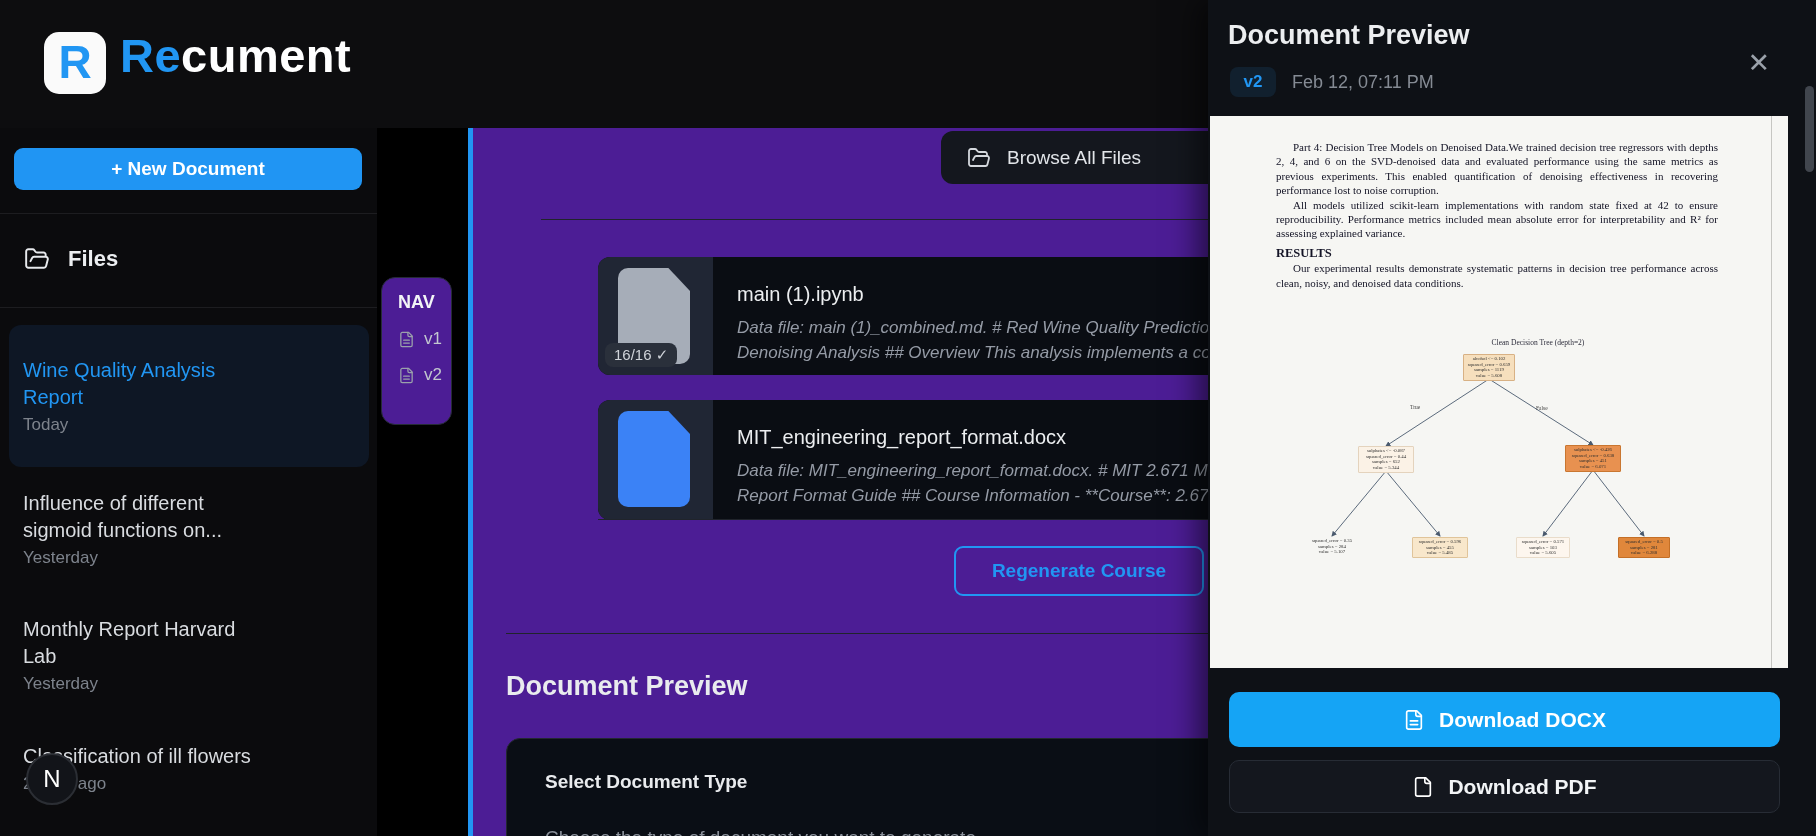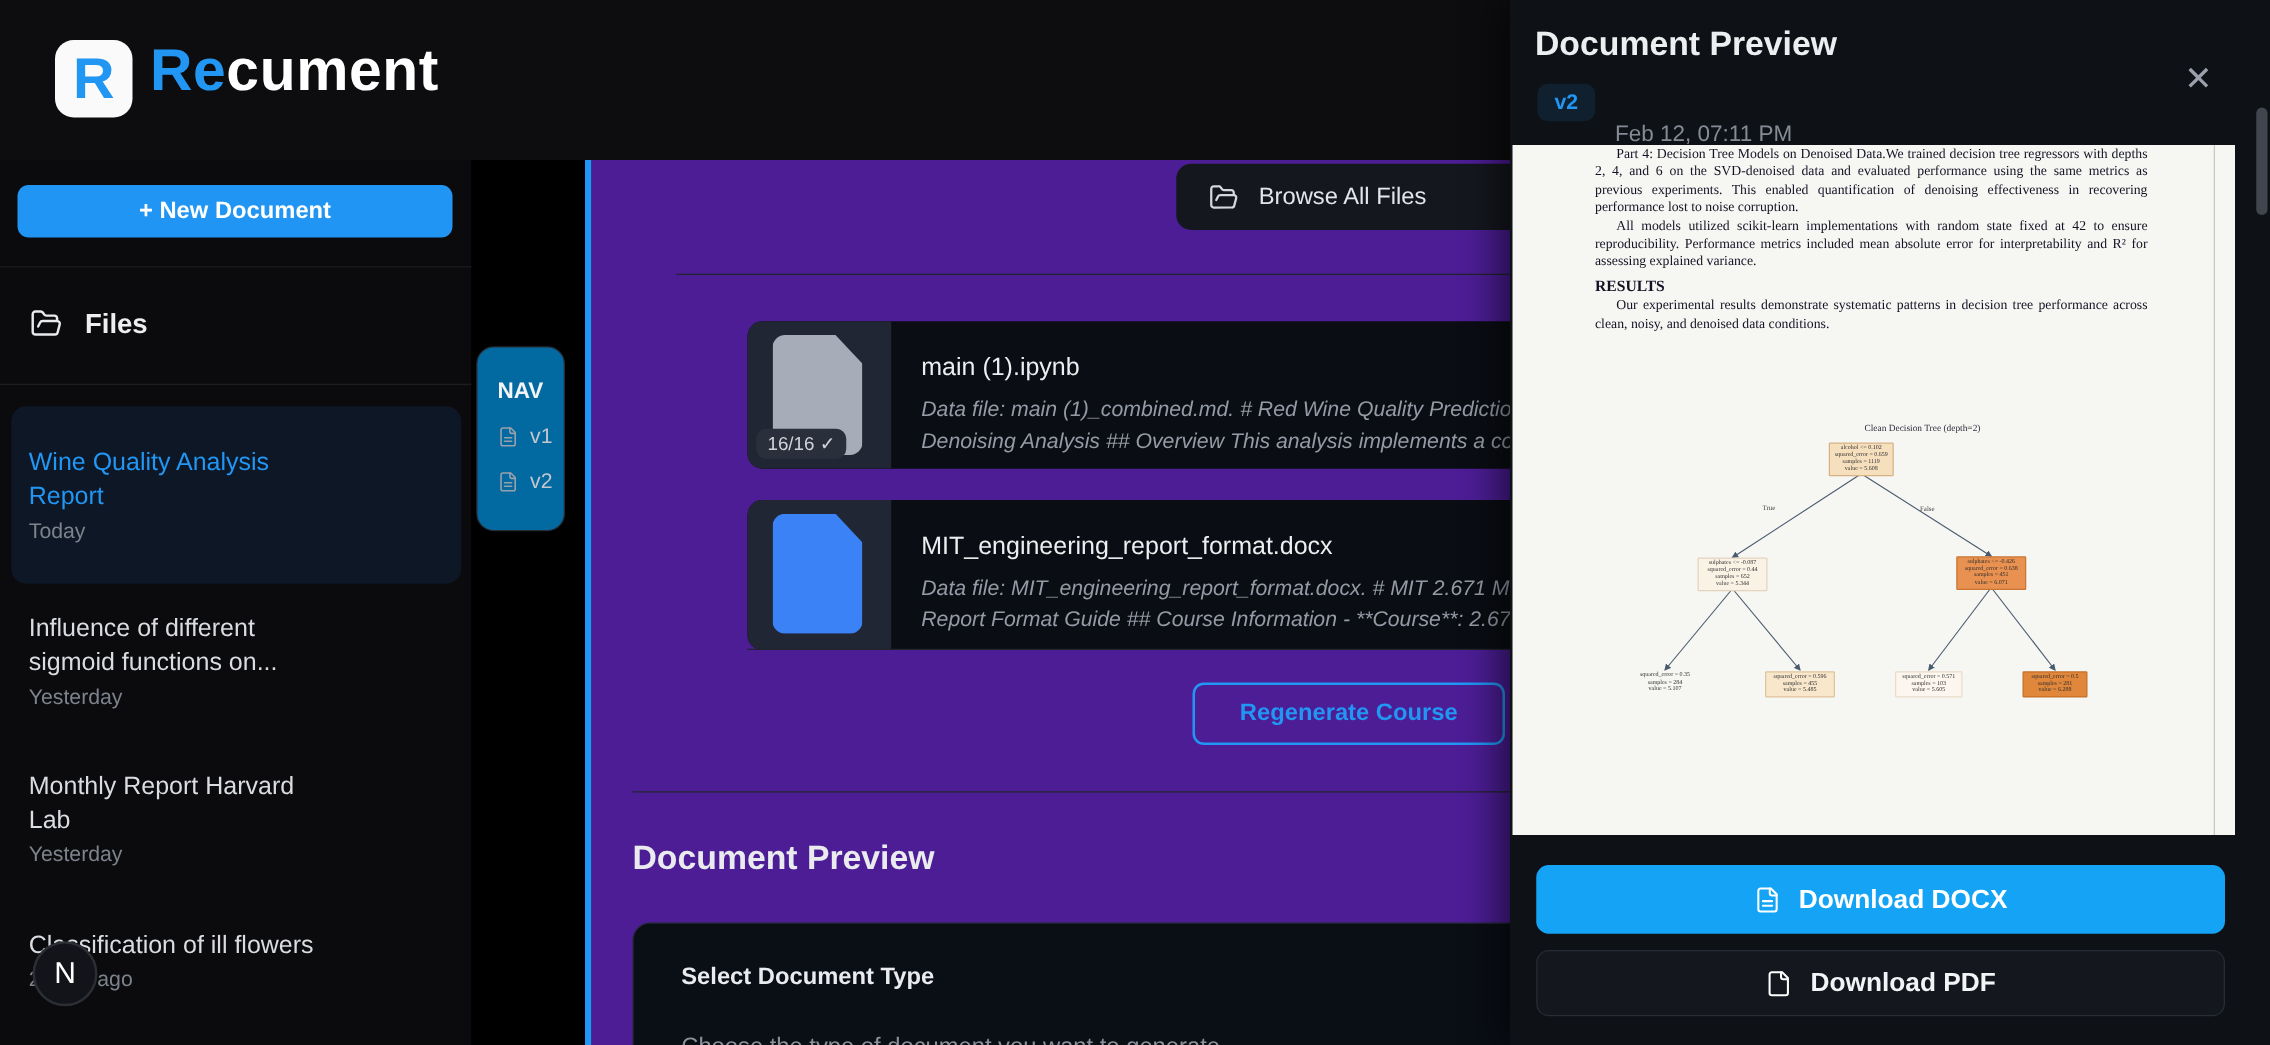--- a/index.html
+++ b/index.html
@@ -26,22 +26,22 @@
   .side-item{position:absolute;left:9px;width:360px;padding:32px 14px;border-radius:12px;cursor:pointer;}
   .side-item.selected{background:#0e1725;}
   .si-title{font-size:20px;line-height:27px;color:#d9dce0;font-weight:500;}
   .side-item.selected .si-title{color:#2196f3;}
   .si-date{font-size:17px;color:#7d838c;margin-top:4px;}
   .avatar{position:absolute;left:26px;top:625px;width:52px;height:52px;border-radius:50%;
           background:#121419;border:2px solid #2b2e34;display:flex;align-items:center;justify-content:center;
           font-size:24px;color:#fff;cursor:pointer;}
 
   
-  .navpop{position:absolute;left:381px;top:277px;width:71px;height:148px;background:#0369a1;
-          border:1px solid #262b35;border-radius:14px;padding:24px 0 0 16px;z-index:5;}
+  .navpop{position:absolute;left:381px;top:277px;width:71px;height:148px;background:#4c1d95;
+          border:1px solid #262b35;border-radius:14px;padding:14px 0 0 16px;z-index:5;}
   .navpop-title{font-size:18px;font-weight:700;color:#f2f4f6;margin-bottom:16px;}
   .nav-item{display:flex;align-items:center;gap:9px;margin-bottom:16px;cursor:pointer;}
   .nav-item svg{width:17px;height:17px;stroke:#9aa1ab;}
   .nav-item span{font-size:17px;color:#c2c7cf;}
 
   
   .blue-line{position:absolute;left:468px;top:128px;width:5px;height:708px;background:#2196f3;z-index:4;}
 
   
   .main{position:absolute;left:473px;top:128px;width:1343px;height:708px;background:#4c1d95;overflow:hidden;}
@@ -70,28 +70,28 @@
                border:1px solid #232830;border-radius:14px;}
   .select-h{position:absolute;left:38px;top:32px;font-size:19px;font-weight:700;color:#e9ebee;}
   .select-sub{position:absolute;left:38px;top:88px;font-size:19px;color:#8b919b;white-space:nowrap;}
 
   
   .panel{position:absolute;left:1208px;top:0;width:608px;height:836px;background:#0e1116;z-index:10;
          box-shadow:-10px 0 28px rgba(0,0,0,.55);}
   .panel-title{position:absolute;left:20px;top:20px;font-size:27px;font-weight:700;color:#eceef0;}
   .vbadge{position:absolute;left:22px;top:67px;width:46px;height:30px;background:#11202e;border-radius:8px;
           color:#2196f3;font-size:17px;font-weight:700;display:flex;align-items:center;justify-content:center;}
-  .pdate{position:absolute;left:84px;top:72px;font-size:18px;color:#858b94;margin-top:25px;}
+  .pdate{position:absolute;left:84px;top:72px;font-size:18px;color:#858b94;}
   .pclose{position:absolute;right:46px;top:50px;font-size:27px;color:#9aa1aa;cursor:pointer;line-height:1;}
 
   
   .page{position:absolute;left:2px;top:116px;width:578px;height:552px;background:#f6f6f3;overflow:hidden;
         font-family:"Liberation Serif",serif;color:#131325;}
   .page-scrolline{position:absolute;right:16px;top:0;width:1px;height:100%;background:#c6c6c2;}
-  .ptext{position:absolute;left:66px;top:0;width:442px;font-size:11px;line-height:14.4px;text-align:justify;}
+  .ptext{position:absolute;left:66px;top:24px;width:442px;font-size:11px;line-height:14.4px;text-align:justify;}
   .ptext p{margin:0;text-indent:17px;}
   .presults{font-weight:700;font-size:12.5px;margin:5px 0 1px 0;}
   .pcaption{position:absolute;left:0;top:108px;width:656px;text-align:center;font-size:7.5px;color:#2c2c3a;}
   .tree{position:absolute;left:0;top:0;width:578px;height:552px;}
   .tnode{position:absolute;font-size:4.8px;line-height:5.7px;text-align:center;color:#2e2e2e;
          border-radius:1px;padding:1px 1px;}
   .tnode.root{background:#f6dfbd;border:.5px solid #d8b184;}
   .tnode.l{background:#fbf2e6;border:.5px solid #e4d3bd;}
   .tnode.r{background:#e89150;border:.5px solid #c97630;}
   .tnode.leaf2{background:#f8e7cb;border:.5px solid #e0c49a;}

